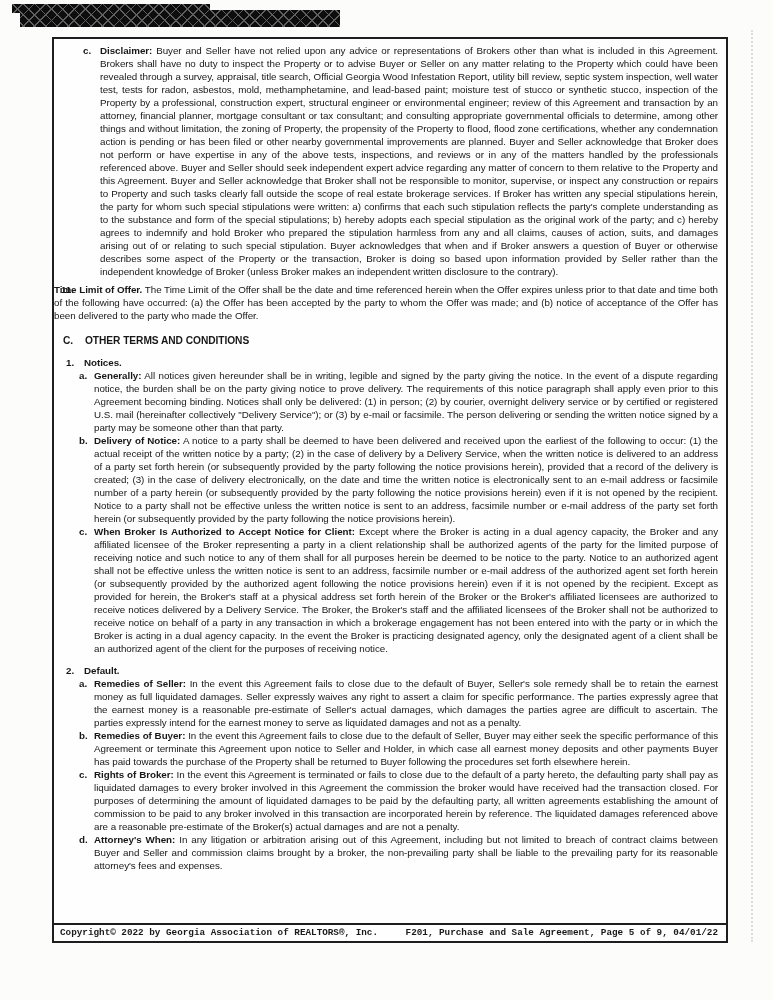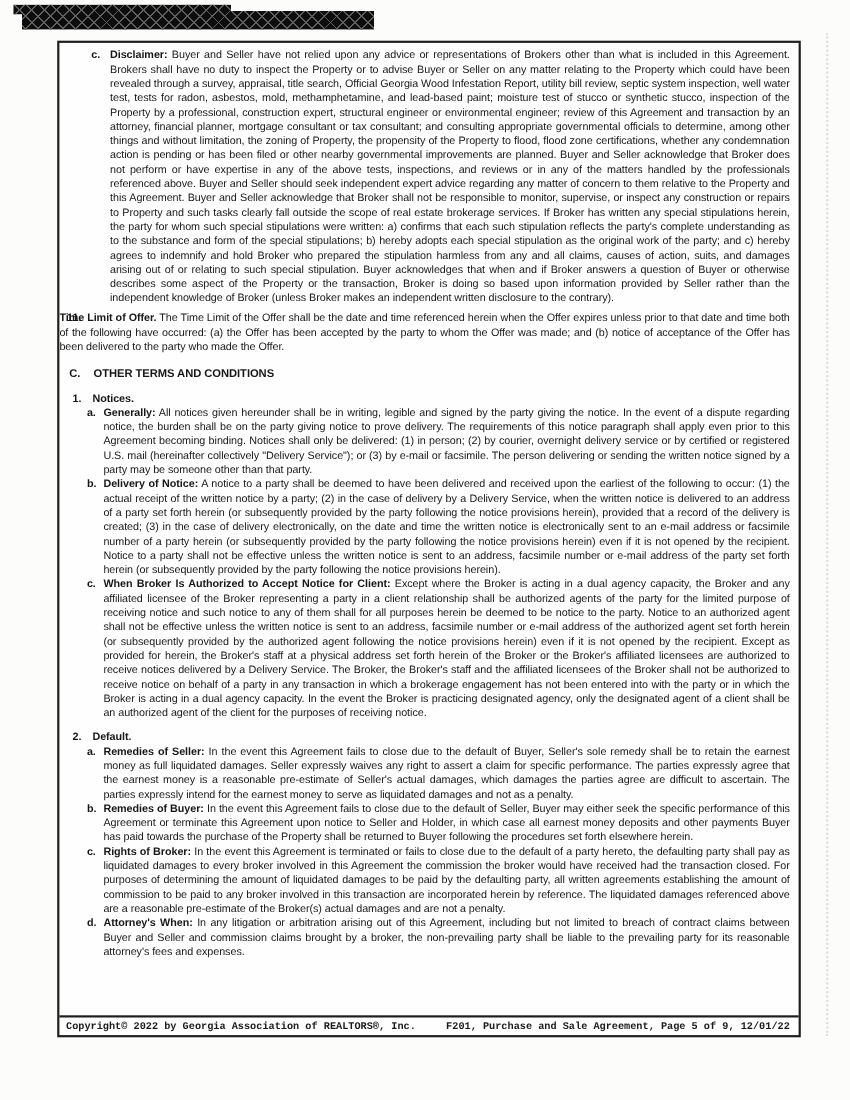--- a/index.html
+++ b/index.html
@@ -116,15 +116,15 @@
 
     <div class="para lvl-a">
       <span class="marker">d.</span><span class="title">Attorney's When:</span>
       <span class="body">In any litigation or arbitration arising out of this Agreement, including but not limited to breach of contract claims between Buyer and Seller and commission claims brought by a broker, the non-prevailing party shall be liable to the prevailing party for its reasonable attorney's fees and expenses.</span>
     </div>
 
   </div>
 
   <div class="footer">
     <span>Copyright© 2022 by Georgia Association of REALTORS®, Inc.</span>
-    <span>F201, Purchase and Sale Agreement, Page 5 of 9, 12/01/22</span>
+    <span>F201, Purchase and Sale Agreement, Page 5 of 9, 04/01/22</span>
   </div>
 </div>
 
 </body></html>

